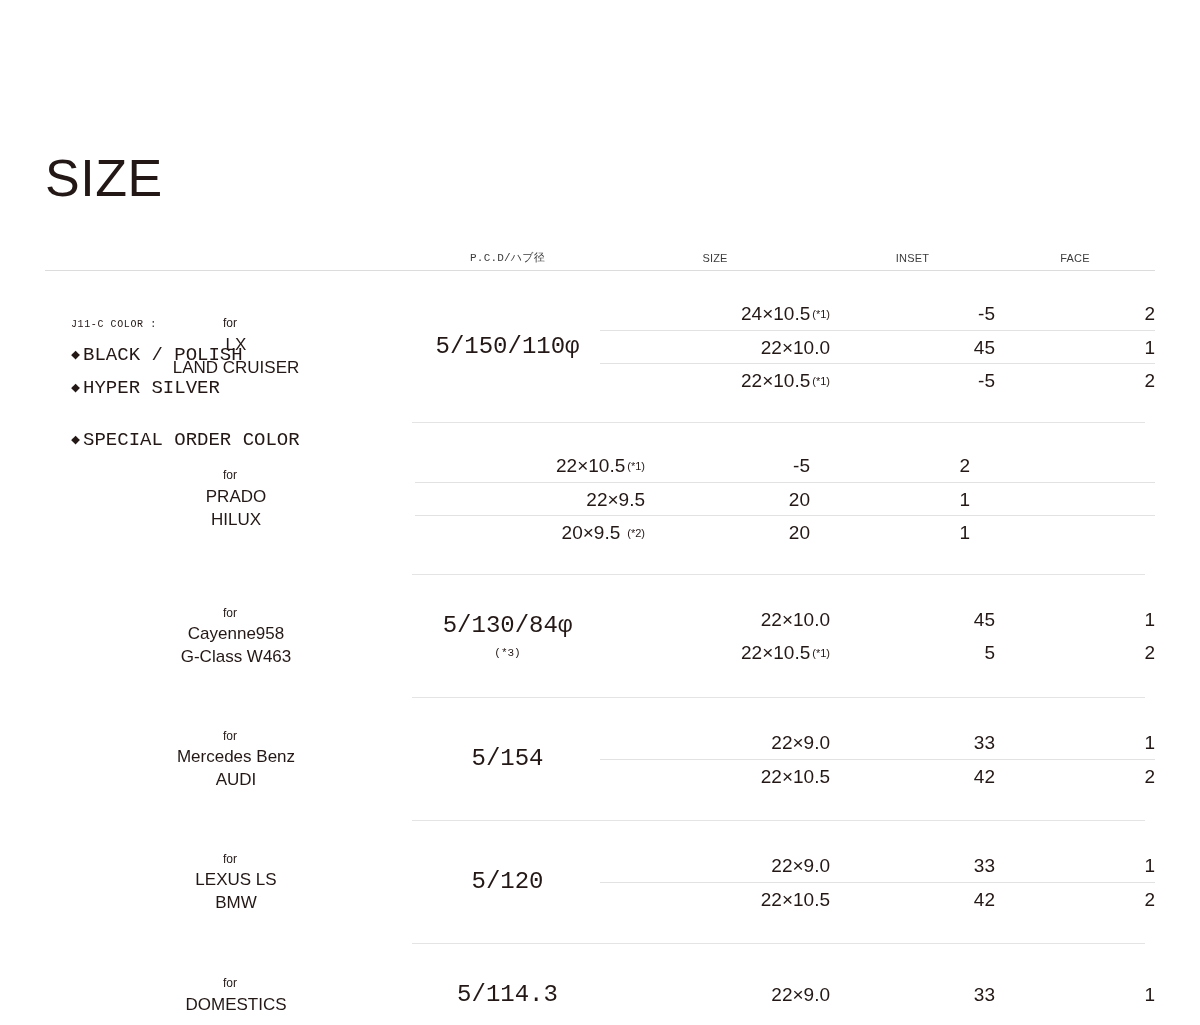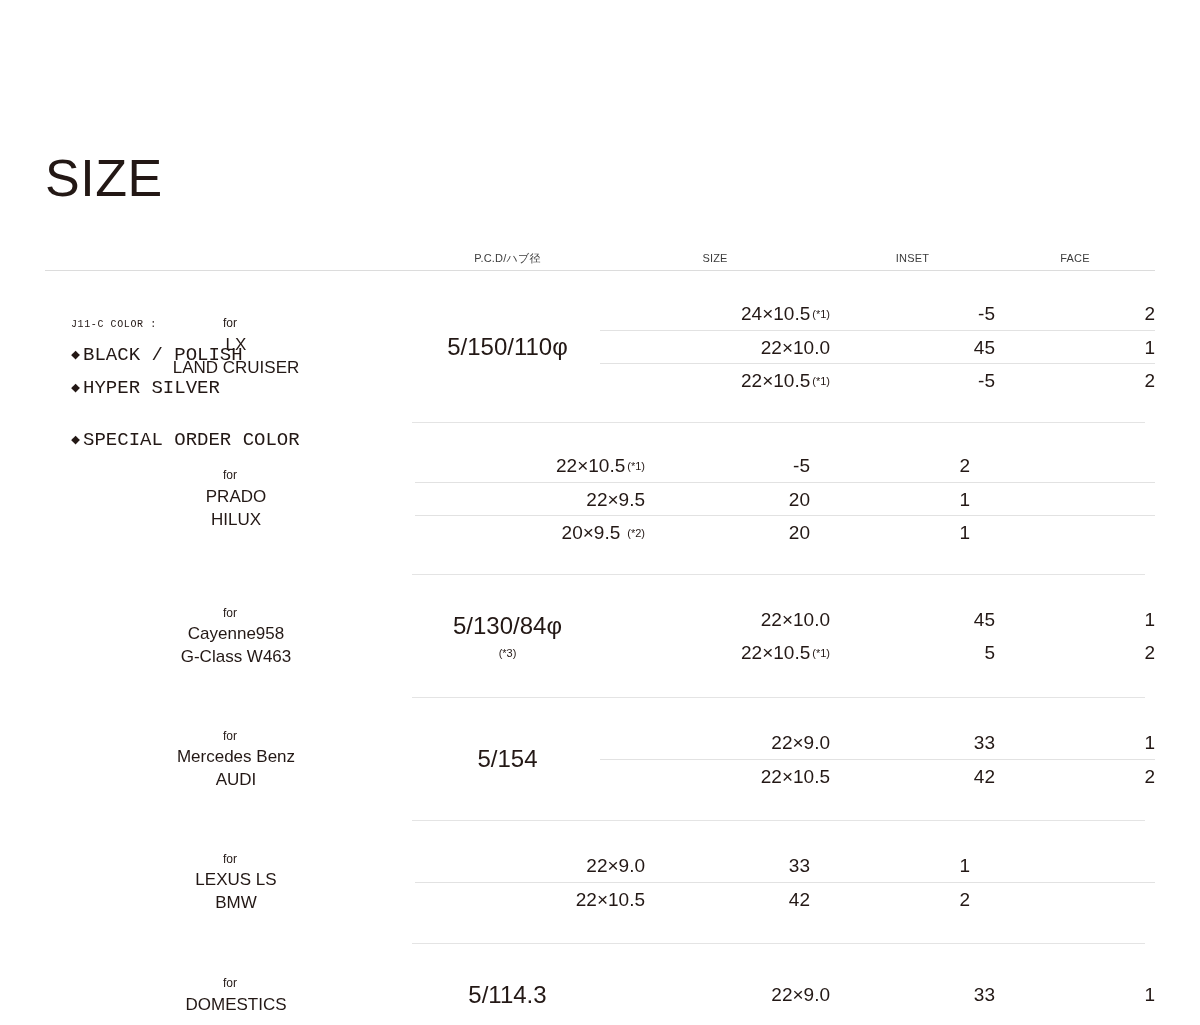--- a/index.html
+++ b/index.html
@@ -32,21 +32,21 @@
   
   .size-table {
     position: absolute;
     left: 45px;
     top: 238px;
     width: 1110px;
   }
 
   
   .col-vehicle { width: 370px; }   
-  .col-pcd     { width: 185px; }   
+  .col-pcd     { width: 185px; font-family: Liberation Mono, monospace; }   
   .col-size    { width: 230px; }   
   .col-inset   { width: 165px; }   
   .col-face    { width: 160px; }   
 
   
   .thead {
     display: flex;
     align-items: flex-end;
     height: 26px;
   }
@@ -337,20 +337,23 @@
         </div>
         <div class="group-divider"></div>
       </div>
       <div>
         <div class="group" style="padding-top: 28px; padding-bottom: 28px;">
           <div class="group-cell col-vehicle">
             <div class="vehicle-for">for</div>
             <div class="vehicle-name">LEXUS LS</div>
             <div class="vehicle-name">BMW</div>
           </div>
+          <div class="group-cell col-pcd">
+            <div class="pcd-value">5/120</div>
+          </div>
           <div class="rows">
             <div class="row">
               <div class="cell col-size">22×9.0</div>
               <div class="cell col-inset">33</div>
               <div class="cell col-face">1</div>
             </div>
             <div class="row sep">
               <div class="cell col-size">22×10.5</div>
               <div class="cell col-inset">42</div>
               <div class="cell col-face">2</div>

